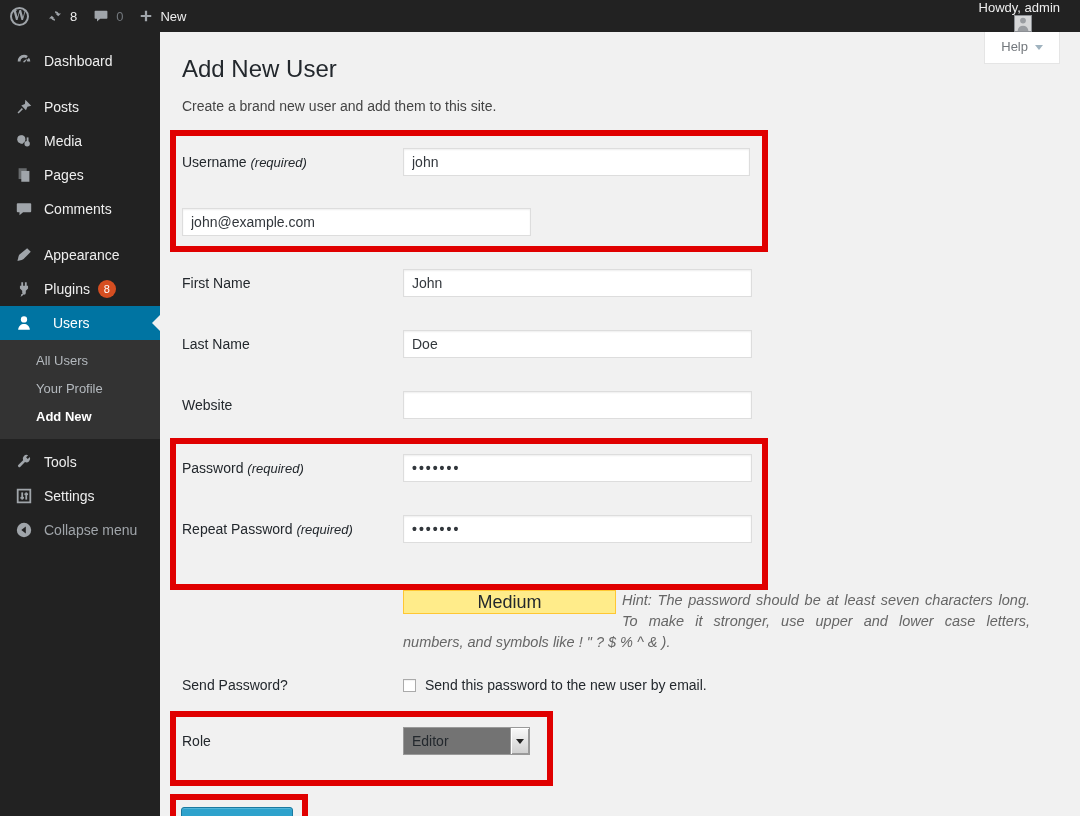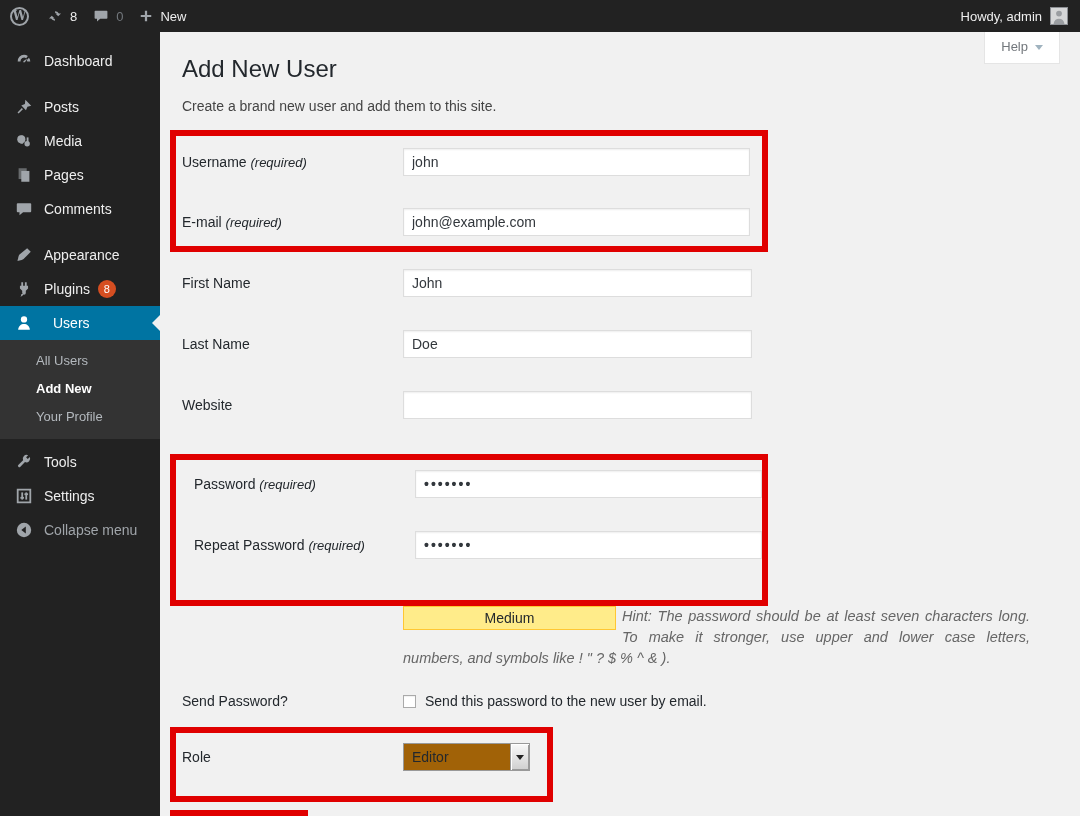--- a/index.html
+++ b/index.html
@@ -17,21 +17,21 @@
   .ab-left { display:flex; align-items:center; padding-left:10px; height:32px; }
   .ab-group { display:flex; align-items:center; margin-right:16px; height:32px; cursor:pointer; }
   .ab-group .glyph { display:flex; align-items:center; justify-content:center; margin-right:7px; }
   .wp-logo {
     width:19px; height:19px; border:2px solid #9ea3a8; border-radius:50%;
     color:#9ea3a8; font-family:"DejaVu Serif", serif; font-size:12px; font-weight:700;
     display:flex; align-items:center; justify-content:center; margin-right:18px;
   }
   .ab-count { color:#eee; }
   .ab-count.dim { color:#72777c; }
-  .ab-right { margin-left:auto; display:flex; align-items:center; padding-right:12px; height:32px; cursor:pointer; }
+  .ab-right { margin-left:auto; display:flex; align-items:center; padding-right:12px; height:32px; cursor:pointer;flex-direction:column; }
   .howdy { color:#eee; margin-right:8px; }
   .avatar { width:18px; height:18px; background:#d5d6d7; border:1px solid #8c8f94; display:flex; align-items:flex-end; justify-content:center; overflow:hidden; }
 
   
   .sidebar {
     position:absolute; top:32px; left:0; width:160px; height:784px;
     background:#222; color:#eee; font-size:14px; padding-top:12px; z-index:10;
   }
   .menu-item { display:flex; align-items:center; height:34px; padding-left:14px; cursor:pointer; position:relative; }
   .menu-icon { width:20px; height:20px; margin-right:10px; flex:none; display:flex; align-items:center; justify-content:center; }
@@ -75,43 +75,43 @@
     width:349px; height:28px; padding:3px 8px; border:1px solid #ddd; background:#fff;
     box-shadow:inset 0 1px 2px rgba(0,0,0,.07); font-size:14px; color:#32373c;
     font-family:"Liberation Sans", sans-serif; outline:none;
   }
   .password-input { font-size:14px; font-weight:700; letter-spacing:2px; }
 
   .redbox { border:6px solid #e00000; margin-left:-12px; }
   .box-required { width:598px; margin-top:16px; margin-bottom:17px; padding:12px 12px 10px 6px; }
   .box-required .row { margin-bottom:32px; }
   .box-required .row:last-child { margin-bottom:0; }
-  .box-password { width:598px; margin-top:35px; margin-bottom:0; padding:10px 0 8px 18px; }
+  .box-password { width:598px; margin-top:19px; margin-bottom:0; padding:10px 0 8px 6px; }
   .row.website { margin-bottom:19px; }
 
   .meter-row { display:flex; }
   .spacer { width:221px; flex:none; }
   .meter-wrap { width:627px; }
   .strength-meter {
     float:left; width:213px; height:24px; line-height:22px; text-align:center;
-    background:#ffec8a; border:1px solid #ffc733; color:#23282d; font-size:14px;
+    background:#ffec8a; border:1px solid #ffc733; color:#23282d; font-size:18px;
     margin:0 6px 18px 0;
   }
   .hint { font-style:italic; color:#666; font-size:14.5px; line-height:21px; text-align:justify; }
 
   .send-row { margin-top:18px; height:28px; display:flex; align-items:center; }
   .checkbox {
     width:13px; height:13px; border:1px solid #aaa; background:#fff; flex:none;
     box-shadow:inset 0 1px 1px rgba(0,0,0,.06); margin-right:9px; cursor:pointer;
   }
   .send-text { font-size:14px; color:#23282d; }
 
   .box-role { width:383px; margin-top:12px; padding:10px 0 9px 6px; }
   .box-role .row { margin-bottom:16px; }
-  .select { width:127px; height:28px; border:1px solid #999; background:#a16207; display:flex; align-items:stretch; cursor:pointer; }
+  .select { width:127px; height:28px; border:1px solid #999; background:#737373; display:flex; align-items:stretch; cursor:pointer; }
   .select-value { flex:1; font-size:14px; color:#23282d; display:flex; align-items:center; padding-left:8px; }
   .select-btn {
     width:19px; background:linear-gradient(#f9f9f9,#cfcfcf); border-left:1px solid #999;
     box-shadow:inset 1px 1px 0 #fff, inset -1px -1px 0 #9a9a9a;
     display:flex; align-items:center; justify-content:center;
   }
   .select-tri { width:0; height:0; border:4px solid transparent; border-top:5px solid #222; margin-top:5px; }
 
   .box-submit { width:138px; margin-top:8px; padding:7px 0 6px 5px; }
   .btn-primary {
@@ -248,22 +248,22 @@
           <circle cx="10" cy="6" r="3.5"></circle>
           <path d="M3.5 17.5c.4-4.2 3.2-6.3 6.5-6.3s6.1 2.1 6.5 6.3z"></path>
         </svg>
     </span>
     <span class="menu-label">Users</span>
     <span class="selected-arrow"></span>
   </div>
 
   <div class="submenu">
     <div class="submenu-item">All Users</div>
+    <div class="submenu-item">Your Profile</div>
     <div class="submenu-item current">Add New</div>
-    <div class="submenu-item">Your Profile</div>
   </div>
 
   <div class="menu-sep small"></div>
 
   <div class="menu-item">
     <span class="menu-icon">
       <svg width="18" height="18" viewBox="0 0 20 20">
           <path d="M16.5 4.5a4.2 4.2 0 0 1-5.4 5.6L6 15.2a1.5 1.5 0 1 1-2.1-2.1l5.1-5.1A4.2 4.2 0 0 1 14.6 2.5L12.3 4.8l1.9 1.9z"></path>
         </svg>
     </span>
@@ -306,24 +306,20 @@
 
   <div class="redbox box-required">
     <div class="row">
       <span class="flabel">
         <span>Username</span>
         <span class="req">(required)</span>
       </span>
       <input class="text-input" type="text" value="john" style="">
     </div>
     <div class="row">
-      <span class="flabel">
-        <span>E-mail</span>
-        <span class="req">(required)</span>
-      </span>
       <input class="text-input" type="text" value="john@example.com" style="">
     </div>
   </div>
 
   <div class="row">
     <span class="flabel">First Name</span>
     <input class="text-input" type="text" value="John" style="">
   </div>
 
   <div class="row">

